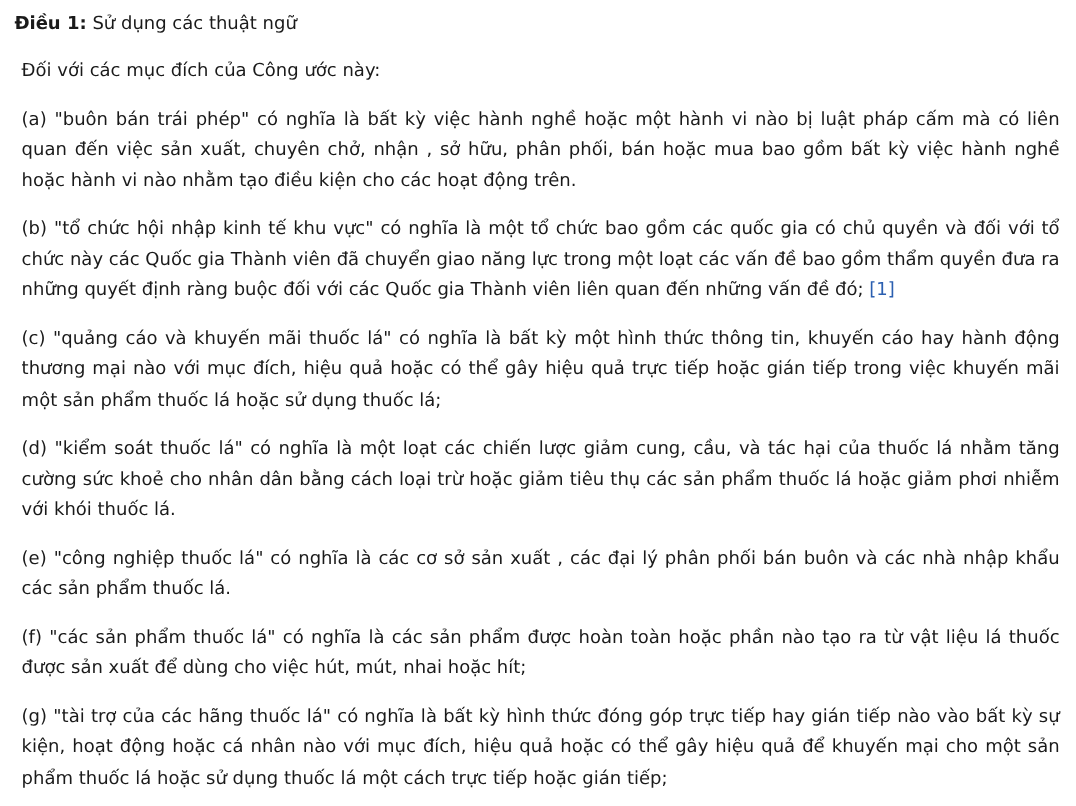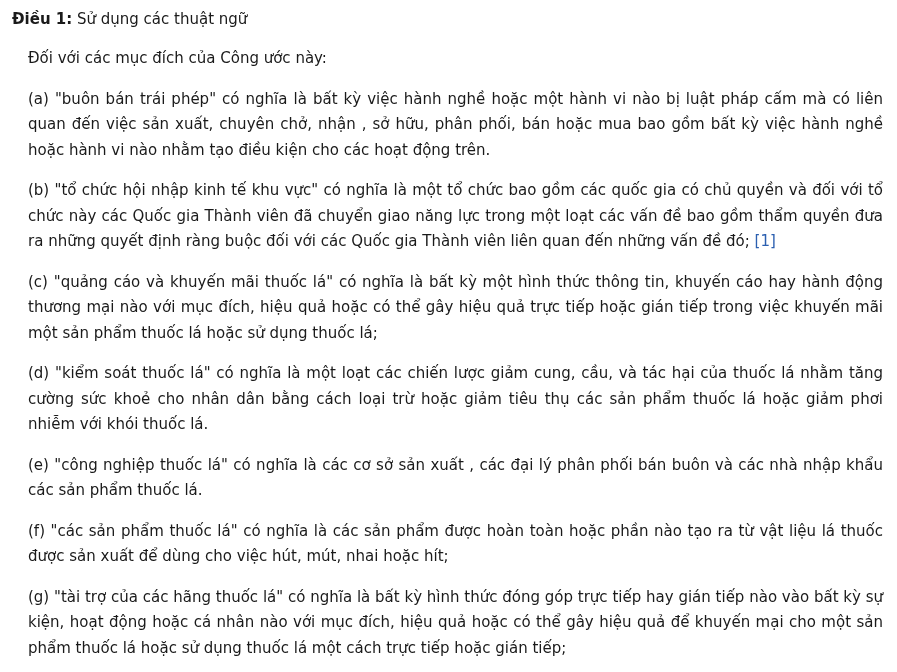--- a/index.html
+++ b/index.html
@@ -25,21 +25,21 @@
     line-height: 22px;
     margin: 0 0 16px 0;
     text-align: left;
   }
   .heading .term {
     font-weight: bold;
   }
   p.para {
     font-size: 15px;
     line-height: 25.5px;
-    margin: 0 0 15px 16px;
+    margin: 0 0 15px 6px;
     text-align: justify;
     text-justify: inter-word;
   }
   p.para:last-child {
     margin-bottom: 0;
   }
   .ref-link {
     color: #2b5fb0;
     text-decoration: none;
   }

